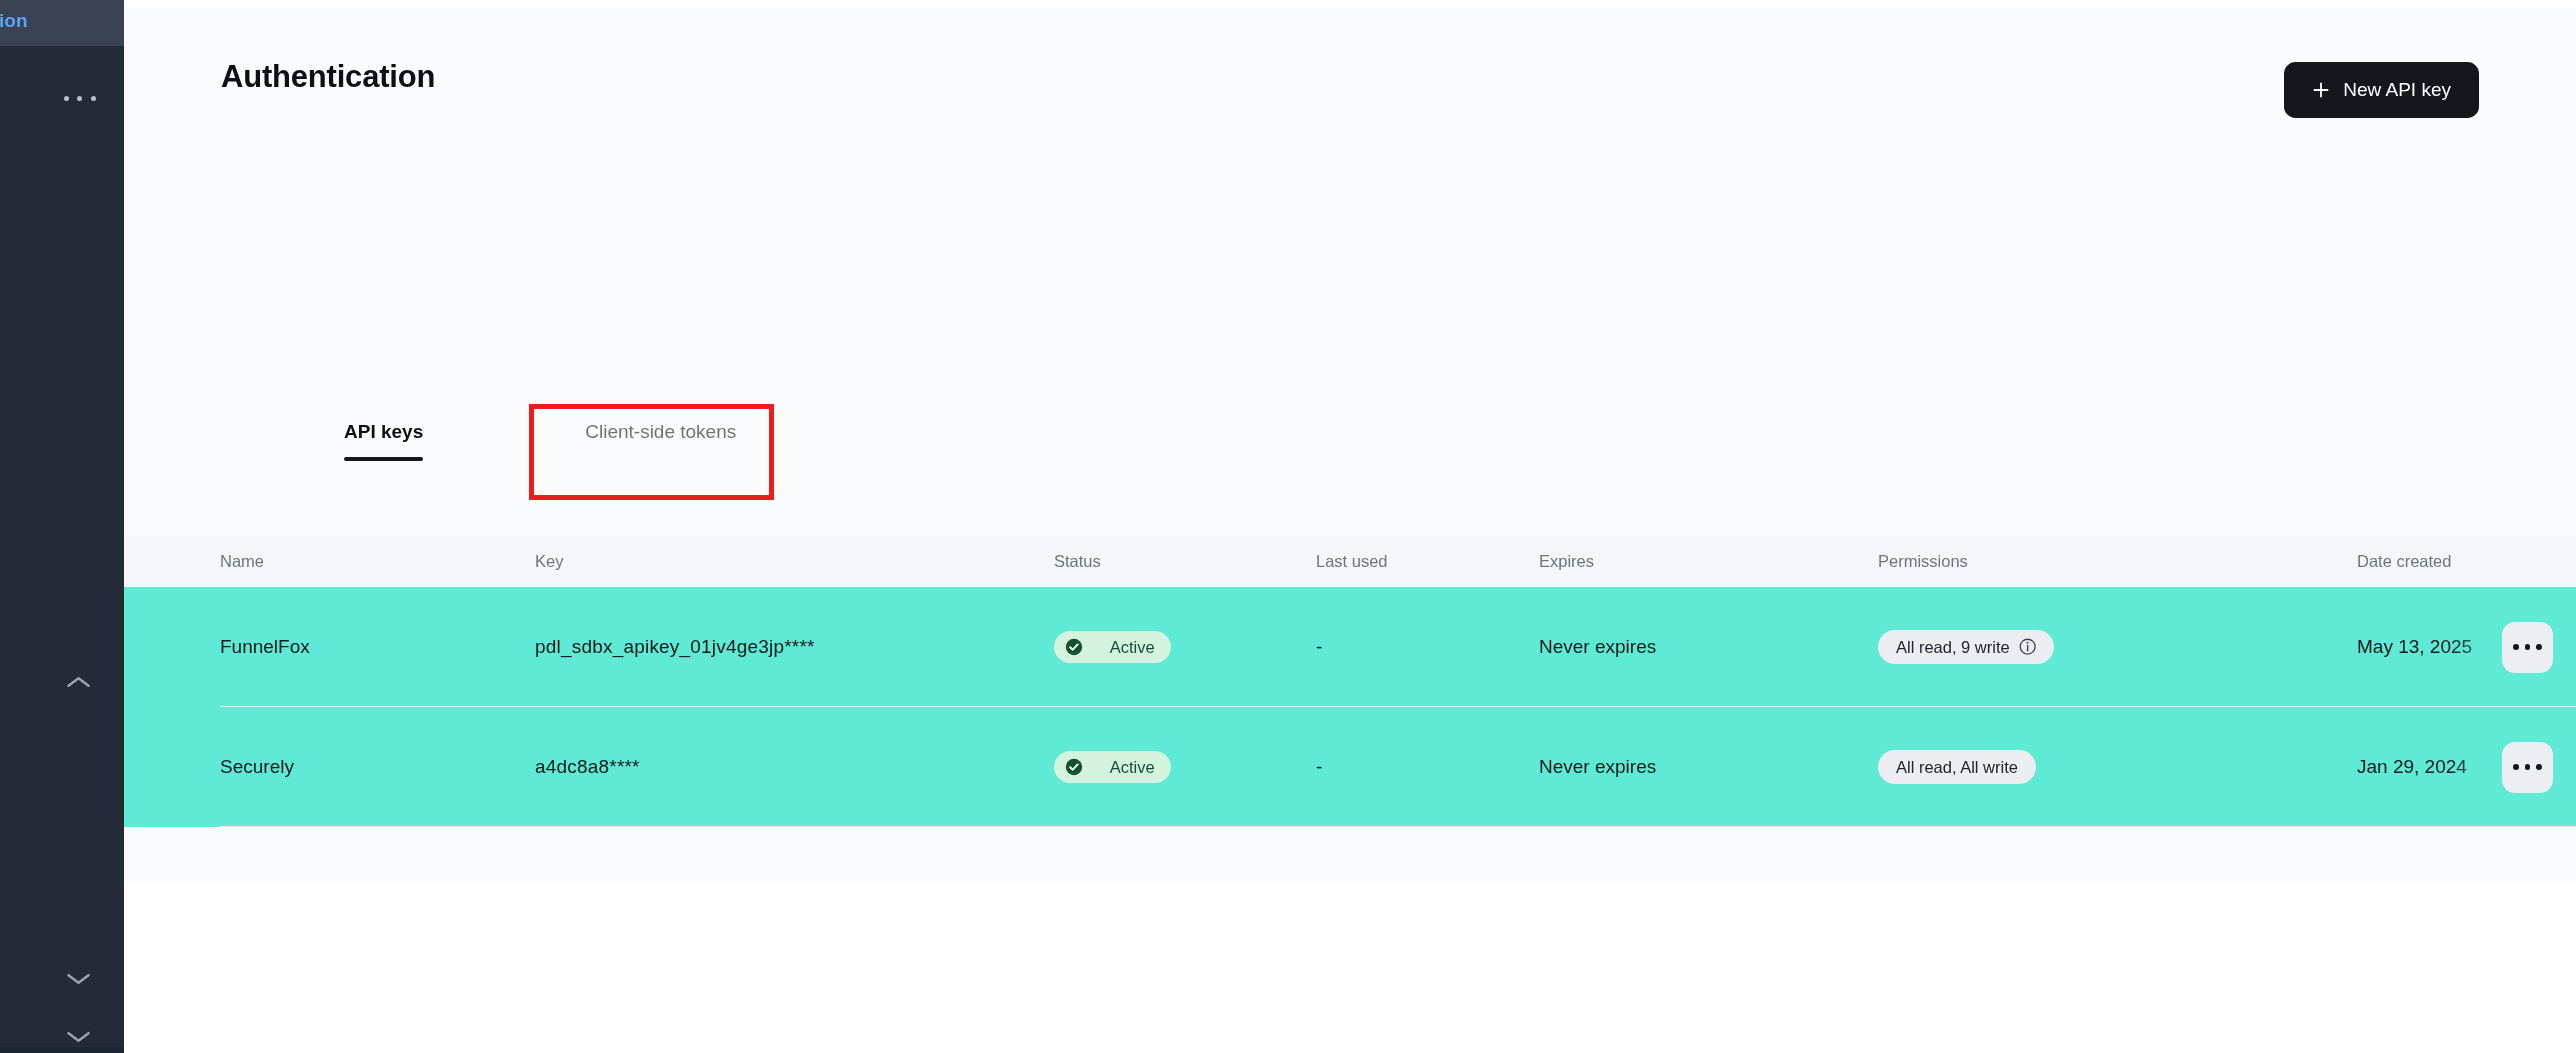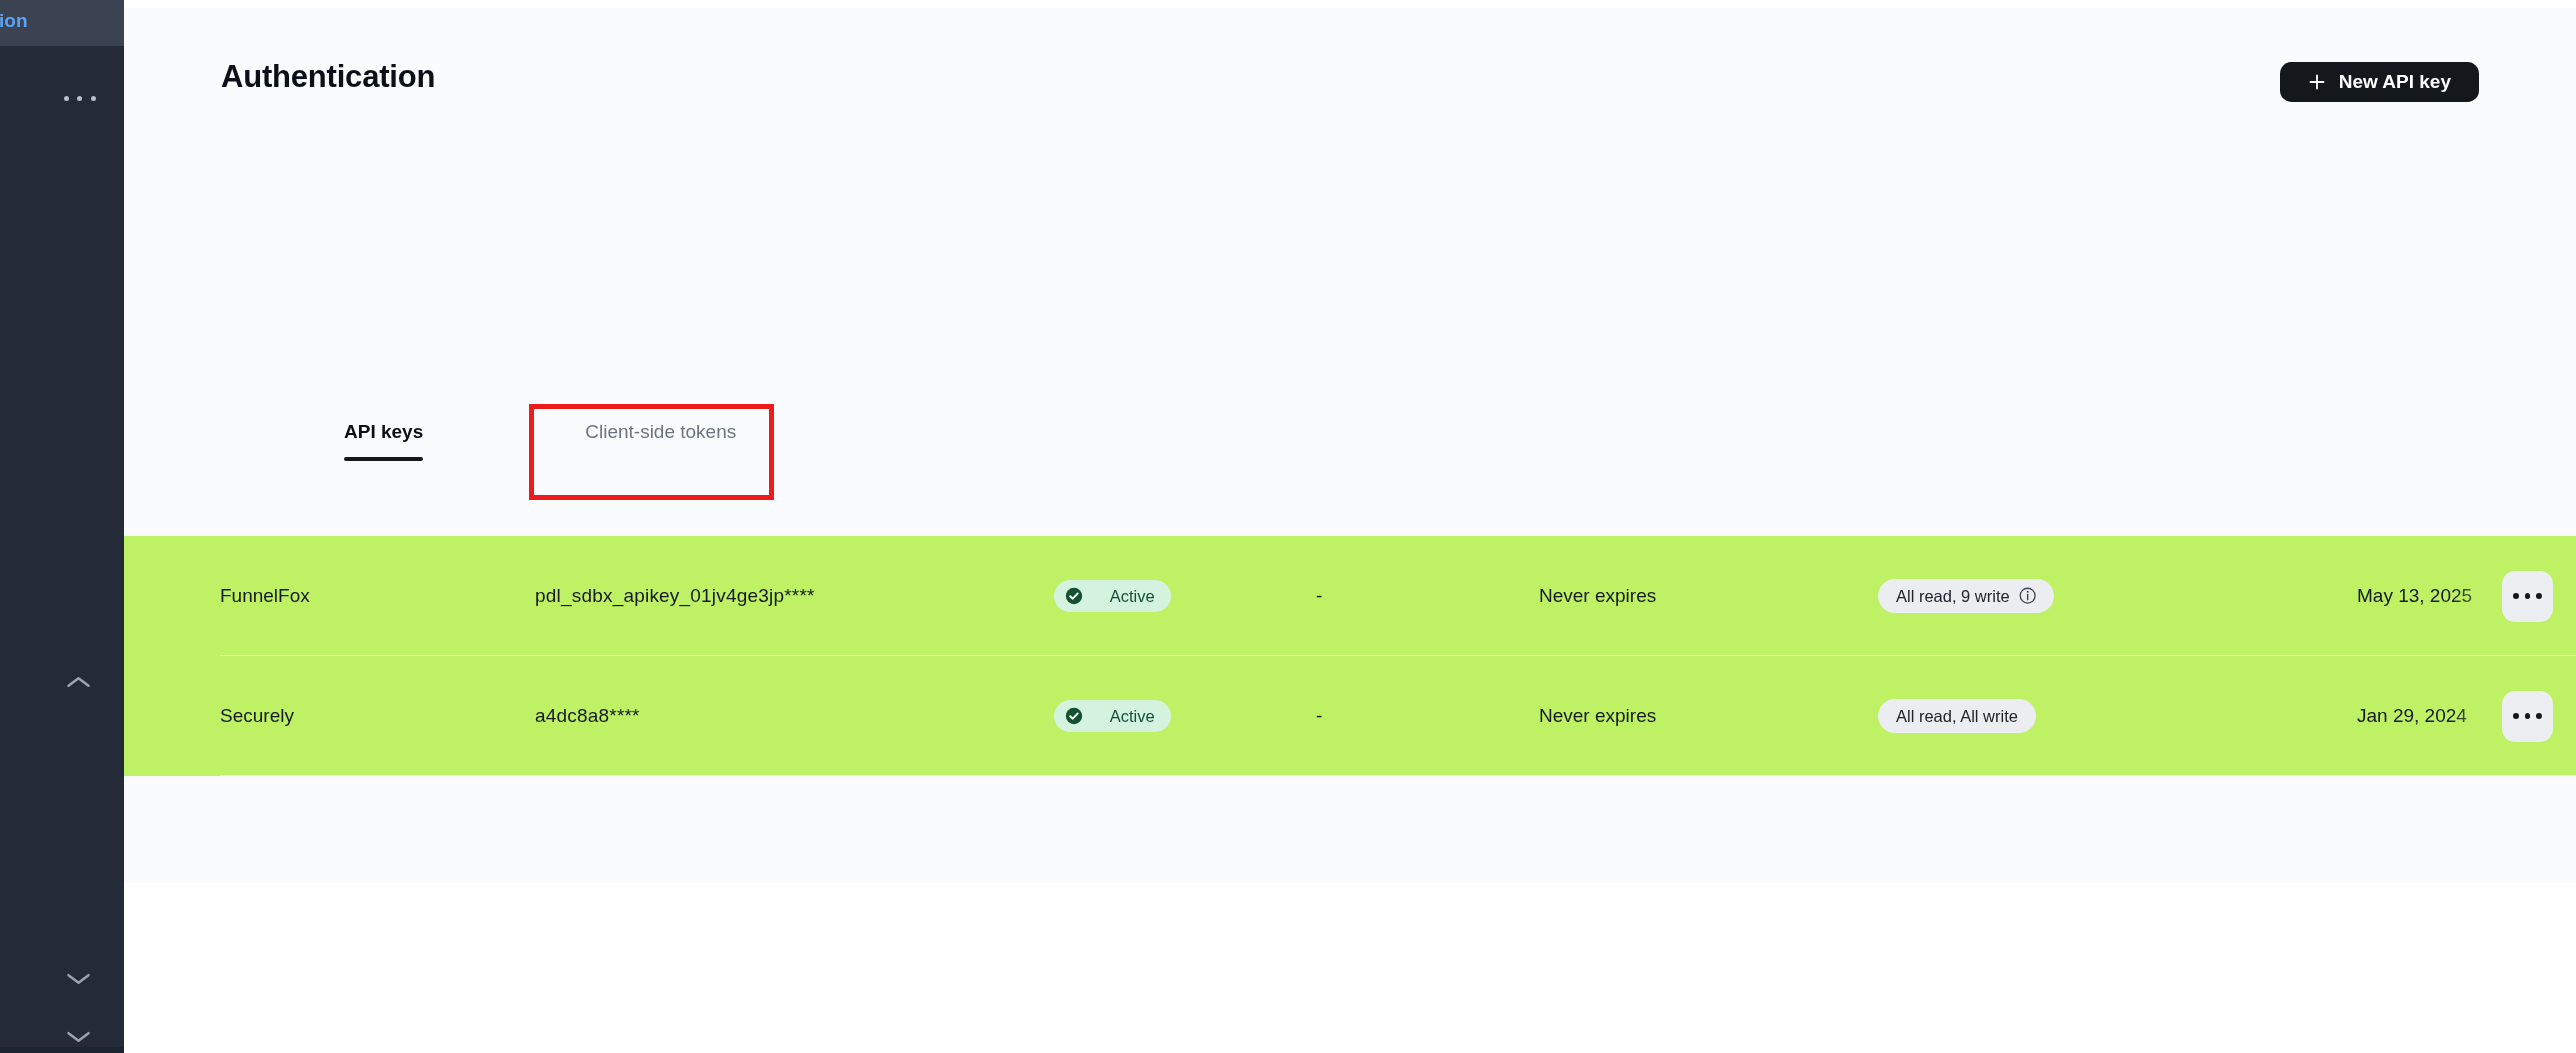--- a/index.html
+++ b/index.html
@@ -51,24 +51,24 @@
     position:absolute; left:124px; top:883px; width:2452px; height:170px; background:#ffffff;
   }
 
   .page-title {
     position:absolute; left:97px; top:51px;
     font-size: 31px; font-weight: 700; color:#0b0f17; letter-spacing:-0.2px;
   }
 
   .new-key-btn {
     position:absolute; right:97px; top:54px;
-    height: 40px; padding: 0 28px;
+    height: 56px; padding: 0 28px;
     background:#14181d; color:#ffffff; border:none; border-radius:11.6px;
     display:flex; align-items:center; gap:13.2px;
-    font-size:19px; font-family:"Liberation Sans", sans-serif; font-weight:700;
+    font-size:19px; font-family:"Liberation Sans", sans-serif; font-weight:400;
     cursor:pointer;
   }
   .plus-icon { display:flex; align-items:center; justify-content:center; width:18px; height:18px; }
 
   .desc-1 {
     position:absolute; left:220px; top:180px;
     font-size: 19px; color:#16191f; letter-spacing:0.1px;
   }
   .desc-2 {
     position:absolute; left:220px; top:248px; width: 850px;
@@ -100,21 +100,21 @@
   .table { position:absolute; left:0; top:528px; width:2452px; }
   .thead {
     height: 51px; background:#f4f6f9;
     display:flex; align-items:center;
   }
   .thead .th {
     font-size: 16.5px; color:#6d7480; white-space:nowrap;
   }
   .trow {
     height: 120px; display:flex; align-items:center;
-    position:relative; background:#bef264;
+    position:relative; background:#5eead4;
   }
   .trow::after {
     content:""; position:absolute; left:96px; right:0; bottom:0; height:0.8px; background:#e9ecf1;
   }
   .trow .td { font-size: 19px; color:#16191f; white-space:nowrap; }
 
   
   .c-name   { position:absolute; left:96px;  }
   .c-key    { position:absolute; left:411px;  }
   .c-status { position:absolute; left:930px; }
@@ -202,20 +202,29 @@
 
 
 
     <nav class="tabs">
       <div class="tab tab-api">API keys</div>
       <div class="tab tab-client">Client-side tokens</div>
     </nav>
 
     <section class="table">
 
+      <div class="thead">
+        <div class="th c-name">Name</div>
+        <div class="th c-key">Key</div>
+        <div class="th c-status">Status</div>
+        <div class="th c-last">Last used</div>
+        <div class="th c-exp">Expires</div>
+        <div class="th c-perm">Permissions</div>
+        <div class="th c-date">Date created</div>
+      </div>
 
       <div class="trow">
         <div class="td c-name">FunnelFox</div>
         <div class="td c-key mono">pdl_sdbx_apikey_01jv4ge3jp****</div>
         <div class="c-status">
           <span class="badge-active">
             <span class="check-circle">
               <svg width="18" height="18" viewBox="0 0 22 22" aria-hidden="true">
                 <circle cx="11" cy="11" r="10" fill="#14512f"></circle>
                 <path d="M6.3 11.3 L9.5 14.3 L15.6 7.8" stroke="#ffffff" stroke-width="2.3" fill="none" stroke-linecap="round" stroke-linejoin="round"></path>

